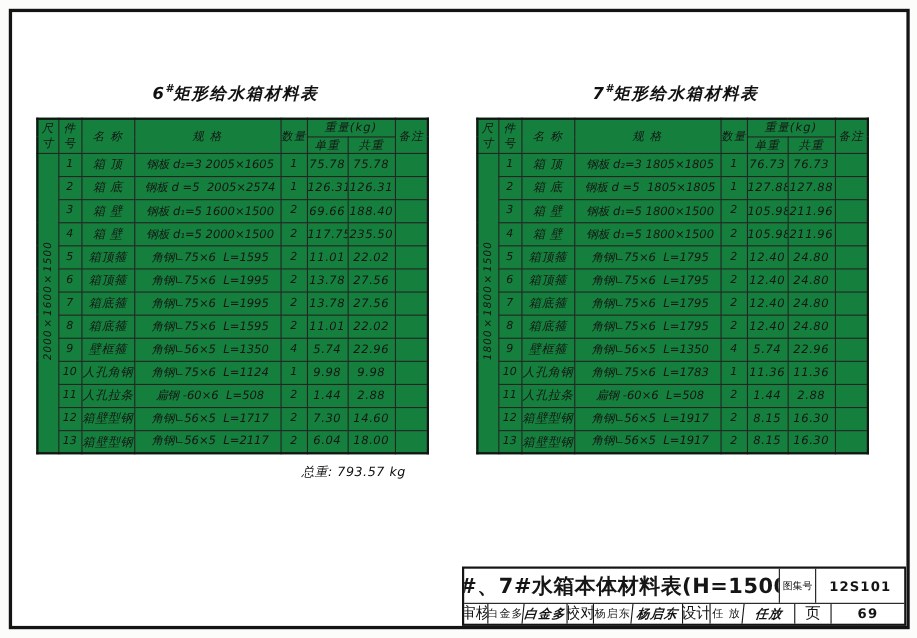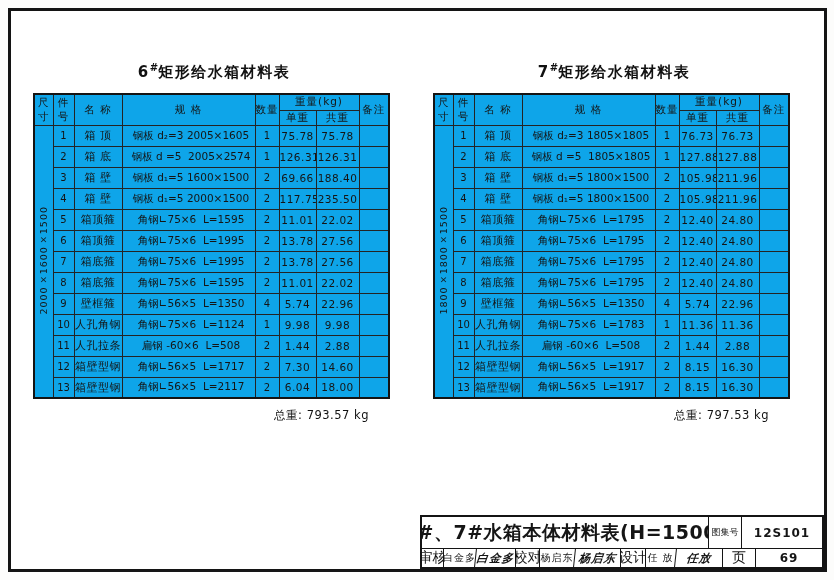--- a/index.html
+++ b/index.html
@@ -7,29 +7,29 @@
     width:834px; height:580px; position:relative;
     background:#fcfcfb; overflow:hidden;
     font-family:"DejaVu Sans","Liberation Sans",sans-serif;
     color:#151515;
   }
   .frame {
     position:absolute; left:8px; top:8px; width:819px; height:564px;
     border:3px solid #141414; box-sizing:border-box; background:#fff;
   }
   
-  .tbl-section { position:absolute; top:62px; width:362px; }
+  .tbl-section { position:absolute; top:76px; width:362px;font-style:italic; }
   #tbl-0 { left:33px; }
   #tbl-1 { left:433px; }
   .tbl-title {
     text-align:center; font-size:15px; font-weight:bold; color:#111;
     letter-spacing:1.5px; margin-bottom:13px; height:18px;
   }
   .tbl-title sup { font-size:10px; letter-spacing:0; }
-  table { border-collapse:collapse; table-layout:fixed; width:355px; background:#0ea5e9; }
+  table { border-collapse:collapse; table-layout:fixed; width:355px; background:#15803d; }
   th, td { border:1px solid #242424; padding:0; text-align:center; overflow:hidden; }
   table { border:2px solid #141414; }
   thead th { font-size:10.5px; font-weight:normal; letter-spacing:1px; }
   thead tr:nth-child(1) { height:16px; }
   thead tr:nth-child(2) { height:15px; }
   tbody tr { height:21px; }
   td { font-size:10.5px; }
   td.no { font-size:10px; }
   td.name { font-size:11px; letter-spacing:0.5px; }
   td.spec { text-align:center; padding-left:5px; white-space:pre; font-size:10.5px; letter-spacing:0; }
@@ -366,21 +366,20 @@
           <td class="no">13</td>
           <td class="name">箱壁型钢</td>
           <td class="spec">角钢∟56×5  L=1917</td>
           <td class="no">2</td>
           <td class="num">8.15</td>
           <td class="num">16.30</td>
           <td class="remark"></td>
         </tr>
       </tbody>
   </table>
-  <div class="total-line">总重: 797.53  kg</div>
 </section>
 
 <div class="titleblock">
   <div class="tb-row tb-top">
     <div class="tb-cell tb-main">6#、7#水箱本体材料表(H=1500)</div>
     <div class="tb-cell tb-label">图集号</div>
     <div class="tb-cell tb-value">12S101</div>
   </div>
   <div class="tb-row tb-bottom">
     <div class="tb-cell c1 s-label">审核</div>

